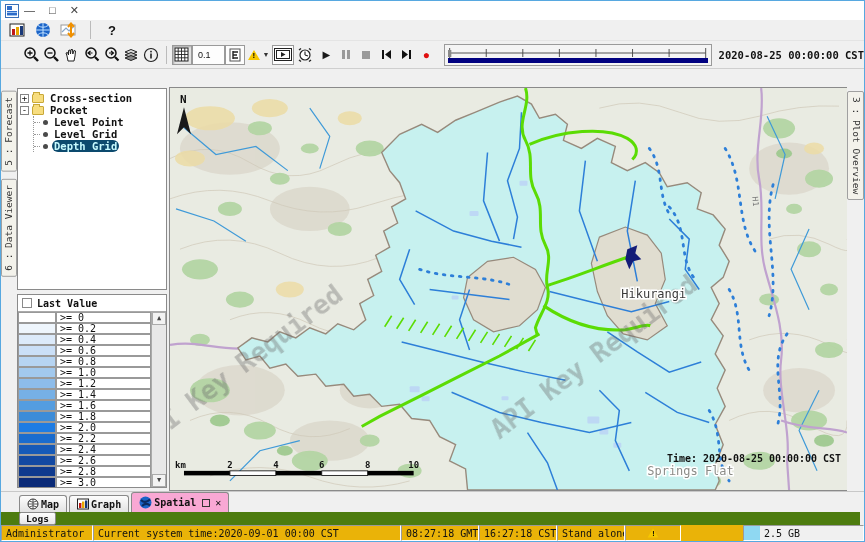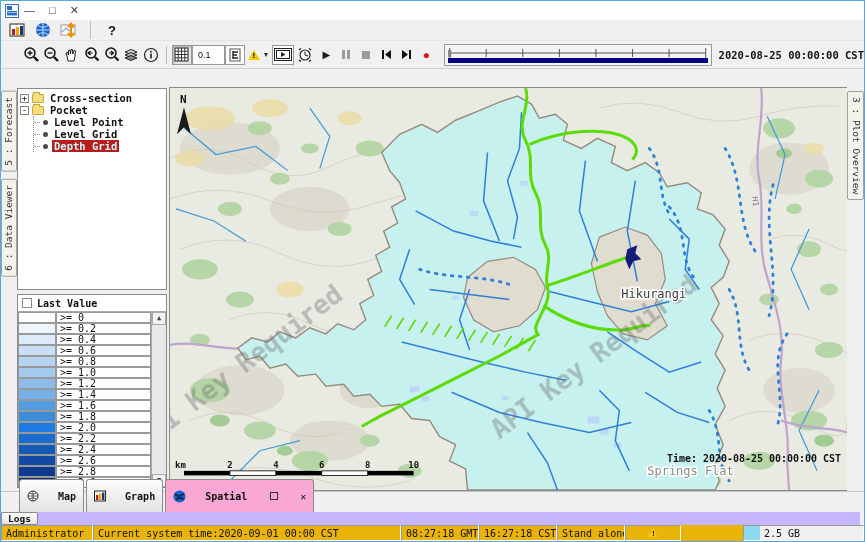--- a/index.html
+++ b/index.html
@@ -51,46 +51,46 @@
           font-family:"DejaVu Sans Mono", monospace; font-size:10.5px; font-weight:bold; padding:3px 2px; }
   .trow { display:flex; align-items:center; height:12px; white-space:nowrap; }
   .expander { width:9px; height:9px; border:1px solid #848484; background:#fff; font-size:9px; line-height:7px;
               text-align:center; margin-right:3px; font-weight:normal; flex:0 0 auto;}
   .folder { width:12px; height:9px; background:#f7dd7f; border:1px solid #c8a838; border-radius:1px; margin-right:4px; position:relative; flex:0 0 auto;}
   .folder::before { content:""; position:absolute; top:-3px; left:0; width:5px; height:2px; background:#f7dd7f; border:1px solid #c8a838; border-bottom:none; }
   .children { margin-left:13px; border-left:1px dotted #9a9a9a; }
   .children .trow::before { content:""; width:6px; border-top:1px dotted #9a9a9a; margin-right:2px; }
   .bullet { width:5px; height:5px; border-radius:50%; background:#4a4a4a; margin:0 4px 0 1px; flex:0 0 auto;}
   .tlabel { padding:0 2px; }
-  .tlabel.selected { background:#b91c1c; color:#c8fbff; }
+  .tlabel.selected { background:#0c4a6e; color:#c8fbff;border-radius:6px; }
 
   .legend { flex:1; background:#fff; border:1px solid #8a8a8a; margin:2px 2px 3px 0; overflow:hidden;
             font-family:"DejaVu Sans Mono", monospace; font-size:10px; }
   .legend-head { display:flex; align-items:center; height:16px; padding:2px 4px; font-weight:bold; }
   .cbox { width:10px; height:10px; border:1px solid #8a8a8a; background:#fff; margin-right:5px; flex:0 0 auto;}
   .legend-body { position:relative; height:calc(100% - 16px); border-top:1px solid #aaa; }
   .lrows { position:absolute; left:0; top:0; right:15px; bottom:0; overflow:hidden; }
   .lrow { display:flex; height:11px; }
   .lswatch { width:38px; border:0.5px solid #999; flex:0 0 auto; }
   .llabel { flex:1; border:0.5px solid #999; padding-left:3px; line-height:10px; background:#fff; }
   .lscroll { position:absolute; right:0; top:0; bottom:0; width:15px; background:#e8e8e8; border-left:1px solid #aaa;
              display:flex; flex-direction:column; justify-content:space-between; }
   .sbtn { height:13px; background:#f2f2f2; border:1px solid #aaa; font-size:7px; text-align:center; line-height:11px; color:#444; }
 
   .mapwrap { flex:1; position:relative; border:1px solid #8a8a8a; border-right:none; background:#e9ebe2; overflow:hidden; }
   .mapwrap svg { width:100%; height:100%; display:block; }
 
   
   .bottomtabs { position:absolute; top:490px; left:0; right:0; height:21px; background:#f0f0f0; display:flex; align-items:flex-end; gap:2px; padding-left:18px; border-top:1px solid #c8c8c8;}
-  .btab { display:flex; align-items:center; gap:19px; border:1px solid #8a8a8a; border-bottom:none; border-radius:3px 3px 0 0;
-          background:linear-gradient(#fdfdfd,#e2e2e2); height:17px; padding:16px 7px; font-family:"DejaVu Sans Mono", monospace; font-size:10px; font-weight:bold;}
+  .btab { display:flex; align-items:center; gap:2px; border:1px solid #8a8a8a; border-bottom:none; border-radius:3px 3px 0 0;
+          background:linear-gradient(#fdfdfd,#e2e2e2); height:17px; padding:0 7px; font-family:"DejaVu Sans Mono", monospace; font-size:10px; font-weight:bold;}
   .btab.active { height:20px; background:#f9a8d4;margin-top:6px; }
   .btab .tclose { font-weight:bold; font-size:10px; margin-left:3px; }
   .btab .tfloat { font-size:9px; margin-left:4px; border:1.5px solid #333; width:8px; height:8px; display:inline-block;}
-  .logsrow { position:absolute; top:511px; left:0; right:4px; height:15px; background:#c4b5fd; }
+  .logsrow { position:absolute; top:511px; left:0; right:4px; height:15px; background:#4d7c0f; padding-left:18px; }
   .logsbtn { display:inline-block; border:1px solid #8a8a8a; border-radius:2px; background:linear-gradient(#fdfdfd,#e6e6e6);
              font-family:"DejaVu Sans Mono", monospace; font-size:9.5px; font-weight:bold; padding:0 6px; height:13px; line-height:12px; }
 
   
   .statusbar { position:absolute; bottom:0; left:0; right:0; height:16px; background:#eab308; display:flex;
                font-family:"DejaVu Sans Mono", monospace; font-size:10px; }
   .scell { border:1px solid; border-color:#9a9a9a #fff #fff #9a9a9a; padding:1px 4px; white-space:nowrap; overflow:hidden; display:flex; align-items:center;}
   .mem { background:linear-gradient(to right,#8fd8f2 0,#8fd8f2 16px,#f0f0f0 16px); }
 
   .warn-tri { width:0; height:0; border-left:6px solid transparent; border-right:6px solid transparent; border-bottom:10px solid #f6c800;

